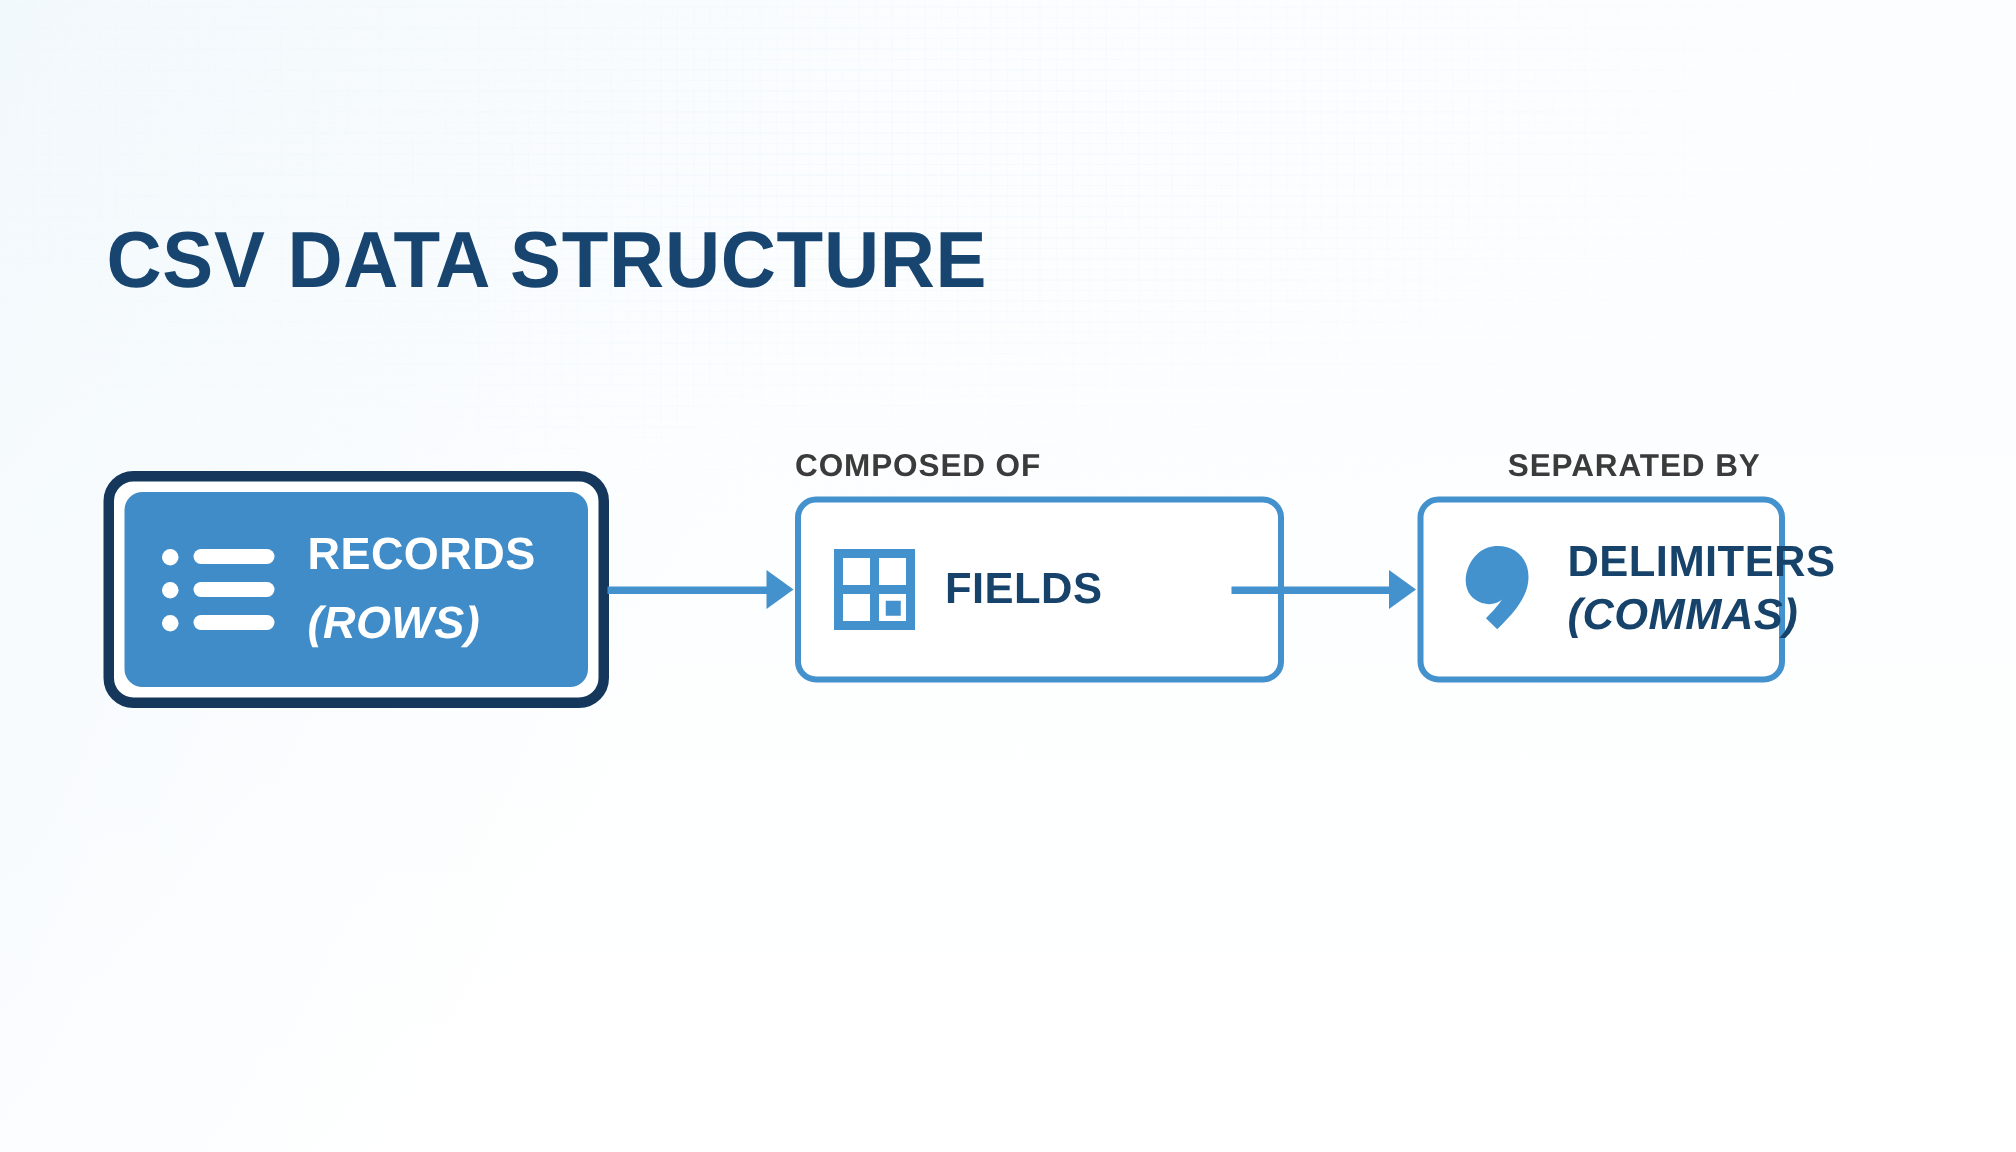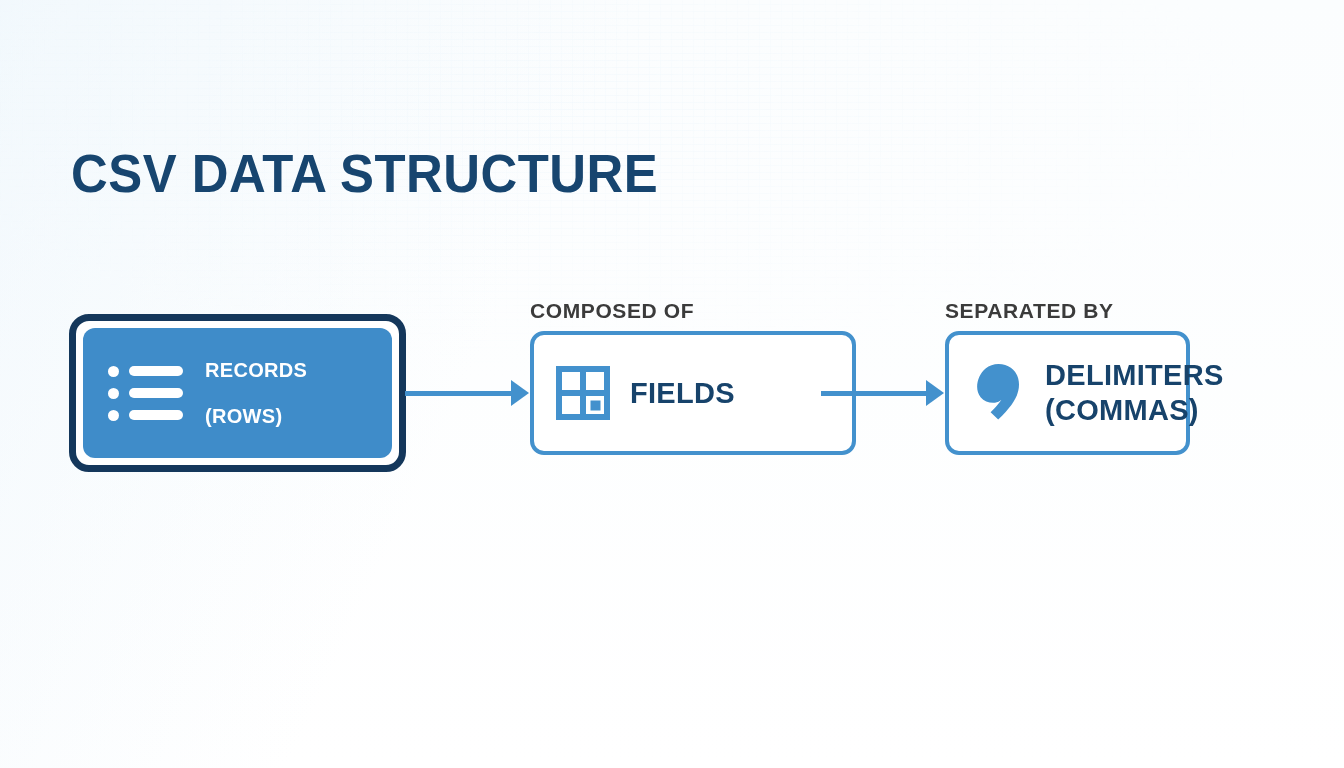--- a/index.html
+++ b/index.html
@@ -110,31 +110,31 @@
   .node-text {
     display: flex;
     flex-direction: column;
     justify-content: center;
     font-family: "Liberation Sans Narrow", "Liberation Sans", sans-serif;
     font-weight: 700;
     letter-spacing: 0.3px;
   }
   .node-records .node-text {
     color: #ffffff;
-    font-size: 20px;
+    font-size: 30px;
     line-height: 36px;
     gap: 10px;
   }
   .node-plain .node-text {
     color: #17436b;
     font-size: 29px;
     line-height: 35px;
   }
   .node-text .line1 { white-space: nowrap; }
-  .node-text .line2 { white-space: nowrap; }
+  .node-text .line2 { white-space: nowrap; font-style: italic; }
 
   
   .icon {
     flex: 0 0 auto;
     display: flex;
     align-items: center;
     justify-content: center;
   }
 
   
@@ -171,21 +171,21 @@
     position: absolute;
     font-family: "Liberation Sans Narrow", "Liberation Sans", sans-serif;
     font-weight: 700;
     font-size: 21px;
     line-height: 24px;
     letter-spacing: 0.6px;
     color: #3b3b3b;
     white-space: nowrap;
   }
   .caption-composed { left: 530px; top: 299px; width: 290px; }
-  .caption-separated { left: 945px; top: 299px; width: 289px; text-align: left; }
+  .caption-separated { left: 945px; top: 299px; width: 289px; text-align: center; }
 
   
   .arrow {
     position: absolute;
     height: 26px;
     display: flex;
     align-items: center;
   }
   .arrow .shaft {
     height: 5px;

